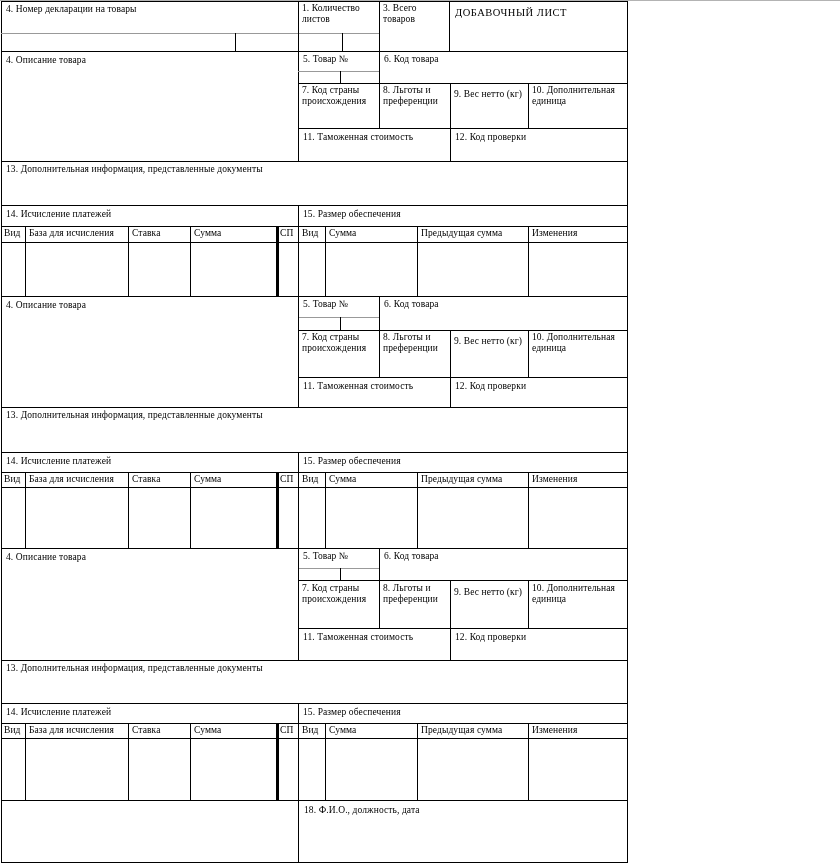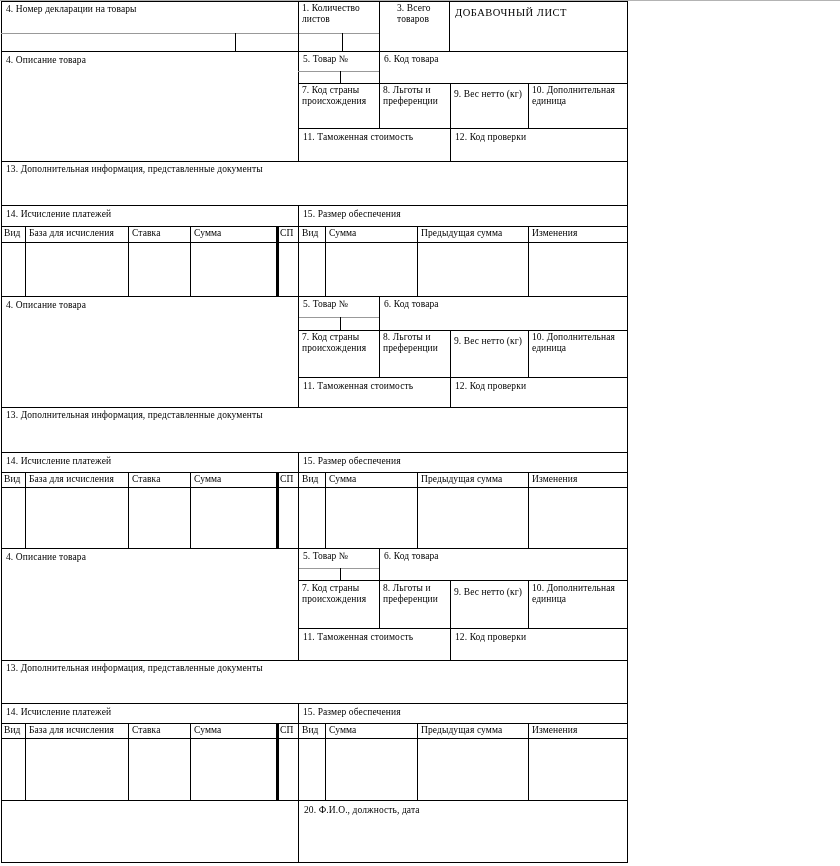--- a/index.html
+++ b/index.html
@@ -34,21 +34,21 @@
   <i class="h sub" style="left:1px;top:33px;width:378px"></i>
   <i class="h" style="left:1px;top:51px;width:627px"></i>
   <i class="v" style="left:298px;top:1px;height:160px"></i>
   <i class="v" style="left:379px;top:1px;height:127px"></i>
   <i class="v" style="left:449px;top:1px;height:50px"></i>
   <i class="v" style="left:235px;top:33px;height:18px"></i>
   <i class="v" style="left:342px;top:33px;height:18px"></i>
 
   <span class="lb" style="left:6px;top:4px;width:280px">4. Номер декларации на товары</span>
   <span class="lb" style="left:302px;top:3px;width:72px">1. Количество листов</span>
-  <span class="lb" style="left:397px;top:3px;width:58px">3. Всего товаров</span>
+  <span class="lb" style="left:383px;top:3px;width:58px">3. Всего товаров</span>
   <span class="lb title" style="left:455px;top:7px;width:170px">ДОБАВОЧНЫЙ ЛИСТ</span>
 
   <i class="h sub" style="left:298px;top:71px;width:81px"></i>
   <i class="h" style="left:298px;top:83px;width:330px"></i>
   <i class="h" style="left:298px;top:128px;width:330px"></i>
   <i class="h" style="left:1px;top:161px;width:627px"></i>
   <i class="v" style="left:340px;top:71px;height:12px"></i>
   <i class="v" style="left:450px;top:83px;height:45px"></i>
   <i class="v" style="left:528px;top:83px;height:45px"></i>
   <i class="v" style="left:450px;top:128px;height:33px"></i>
@@ -180,15 +180,15 @@
   <span class="lb" style="left:29px;top:725px">База для исчисления</span>
   <span class="lb" style="left:132px;top:725px">Ставка</span>
   <span class="lb" style="left:194px;top:725px">Сумма</span>
   <span class="lb" style="left:280px;top:725px">СП</span>
   <span class="lb" style="left:302px;top:725px">Вид</span>
   <span class="lb" style="left:329px;top:725px">Сумма</span>
   <span class="lb" style="left:421px;top:725px">Предыдущая сумма</span>
   <span class="lb" style="left:532px;top:725px">Изменения</span>
 
   <i class="v" style="left:298px;top:800px;height:62px"></i>
-  <span class="lb" style="left:304px;top:805px">20. Ф.И.О., должность, дата</span>
+  <span class="lb" style="left:304px;top:805px">18. Ф.И.О., должность, дата</span>
 
 </div>
 
 </body></html>

